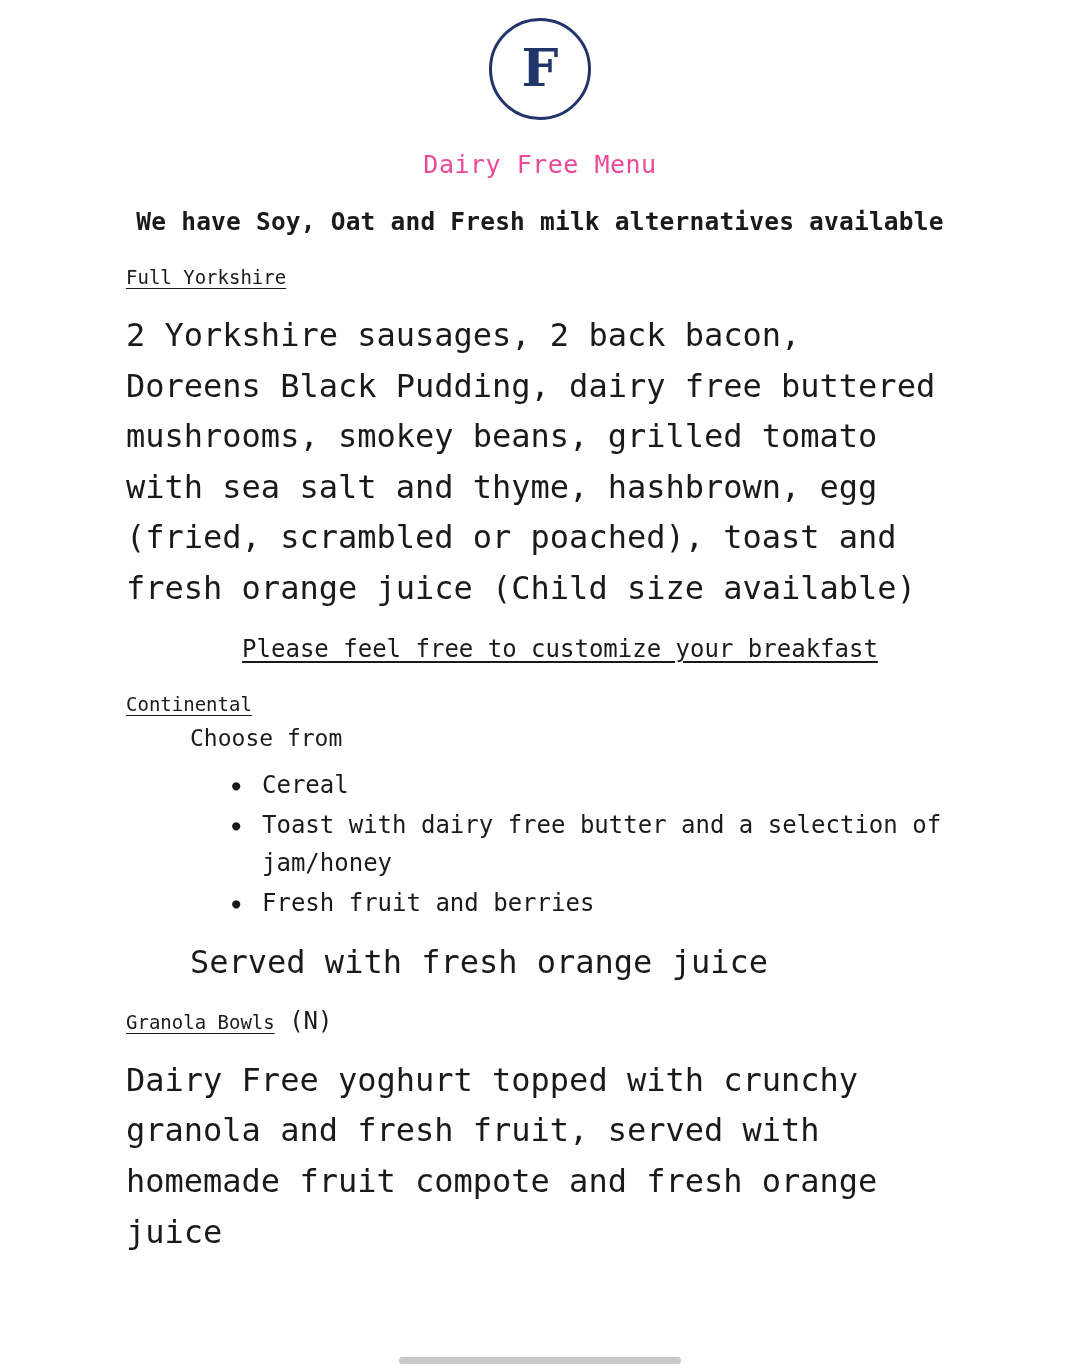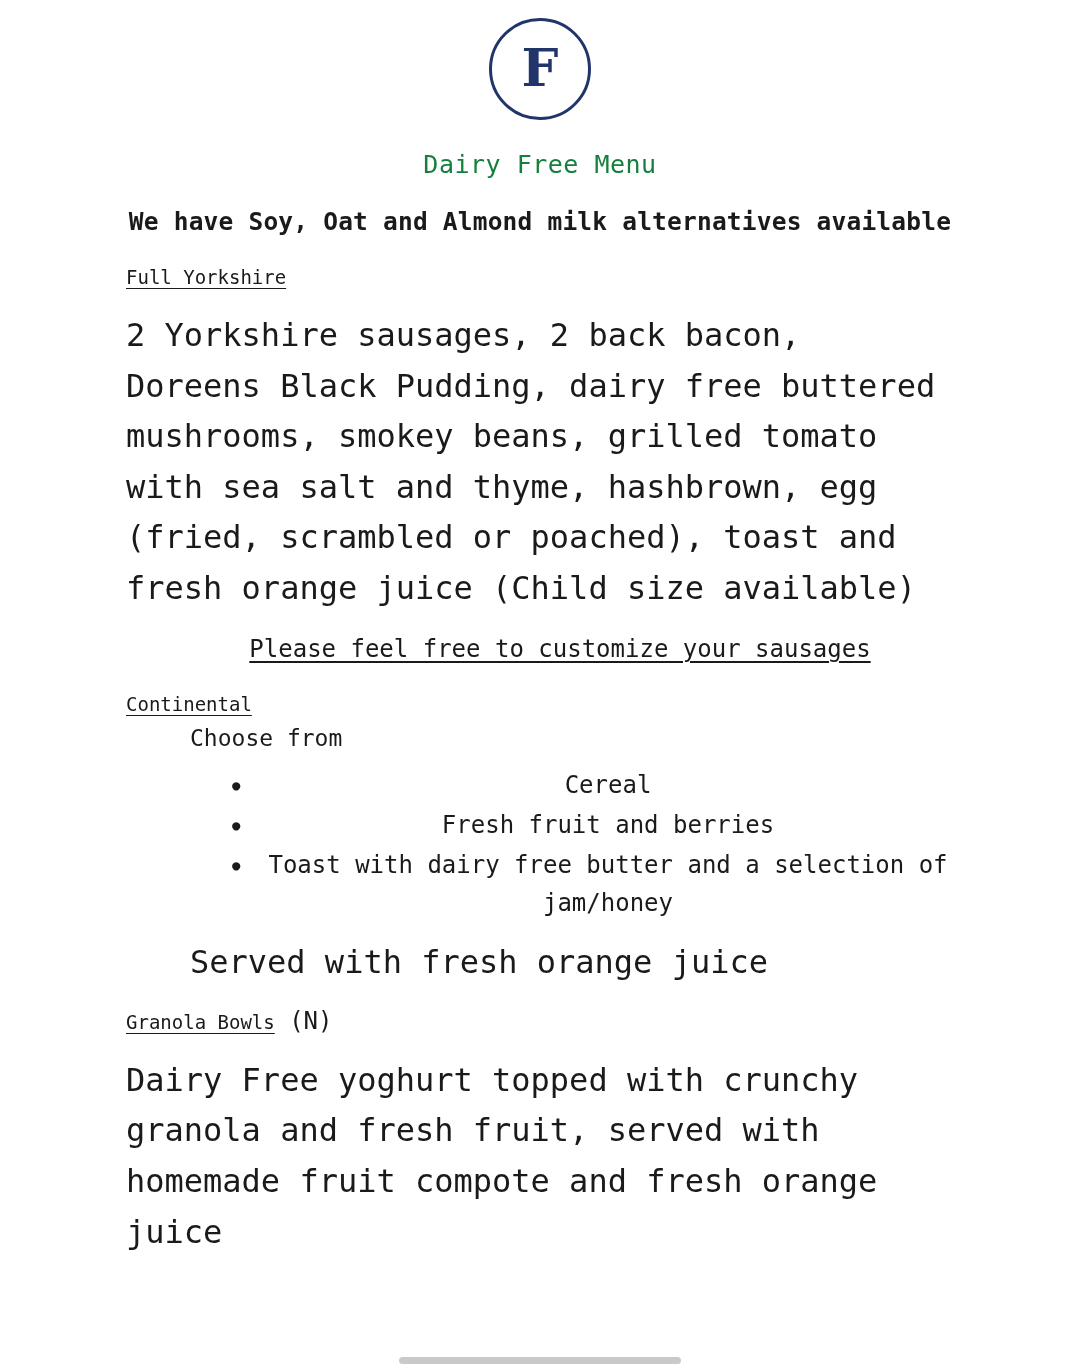--- a/index.html
+++ b/index.html
@@ -45,21 +45,21 @@
     color: #22356b;
     line-height: 1;
     margin-top: -2px;
   }
   
   .doc-title {
     text-align: center;
     font-size: 25px;
     letter-spacing: 0.5px;
     margin-top: 30px;
-    color: #15803d;
+    color: #ec4899;
   }
   .subtitle {
     text-align: center;
     font-size: 24.5px;
     font-weight: bold;
     margin-top: 28px;
     letter-spacing: 0.2px;
   }
   
   .section {
@@ -99,21 +99,20 @@
     margin: 16px 0 0 0;
     padding-left: 106px;
     list-style: none;
   }
   ul.choices li {
     font-size: 24px;
     line-height: 1.58;
     position: relative;
     padding-left: 30px;
     margin-bottom: 2px;
-    text-align: center;
   }
   ul.choices li::before {
     content: "\25CF";
     position: absolute;
     left: 0;
     top: 0;
     font-size: 14px;
     line-height: 2.6;
     color: #1a1a1a;
   }
@@ -140,39 +139,39 @@
 <div class="page">
 
   <div class="logo-wrap">
     <div class="logo-circle">
       <span class="logo-letter">F</span>
     </div>
   </div>
 
   <div class="doc-title">Dairy Free Menu</div>
 
-  <div class="subtitle">We have Soy, Oat and Almond milk alternatives available</div>
+  <div class="subtitle">We have Soy, Oat and Fresh milk alternatives available</div>
 
   <div class="section">
     <div>
       <span class="section-heading">Full Yorkshire</span><span class="section-heading-extra"></span>
     </div>
     <div class="body-text">2 Yorkshire sausages, 2 back bacon, Doreens Black Pudding, dairy free buttered mushrooms, smokey beans, grilled tomato with sea salt and thyme, hashbrown, egg (fried, scrambled or poached), toast and fresh orange juice (Child size available)</div>
-    <div class="note">Please feel free to customize your sausages</div>
+    <div class="note">Please feel free to customize your breakfast</div>
   </div>
 
   <div class="section">
     <div>
       <span class="section-heading">Continental</span><span class="section-heading-extra"></span>
     </div>
     <div class="choose">Choose from</div>
     <ul class="choices">
       <li>Cereal</li>
+      <li>Toast with dairy free butter and a selection of jam/honey</li>
       <li>Fresh fruit and berries</li>
-      <li>Toast with dairy free butter and a selection of jam/honey</li>
     </ul>
     <div class="served">Served with fresh orange juice</div>
   </div>
 
   <div class="section">
     <div>
       <span class="section-heading">Granola Bowls</span><span class="section-heading-extra"> (N)</span>
     </div>
     <div class="body-text">Dairy Free yoghurt topped with crunchy granola and fresh fruit, served with homemade fruit compote and fresh orange juice</div>
   </div>

